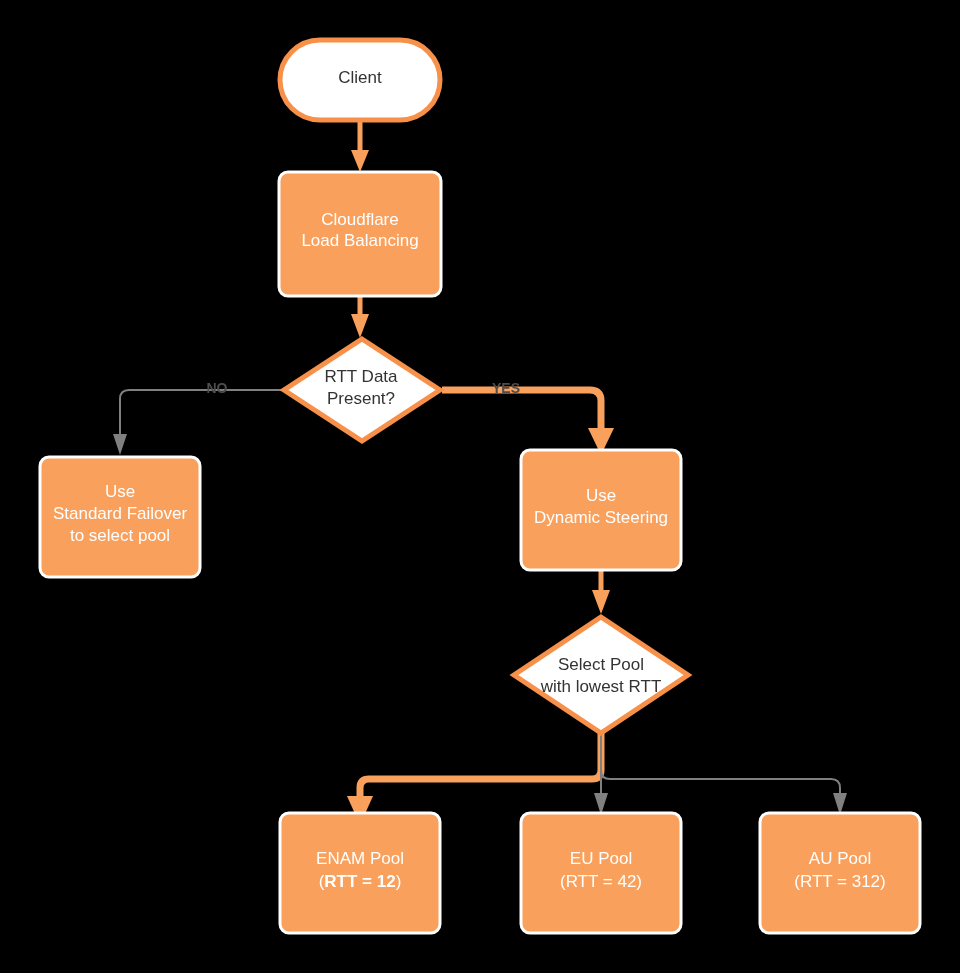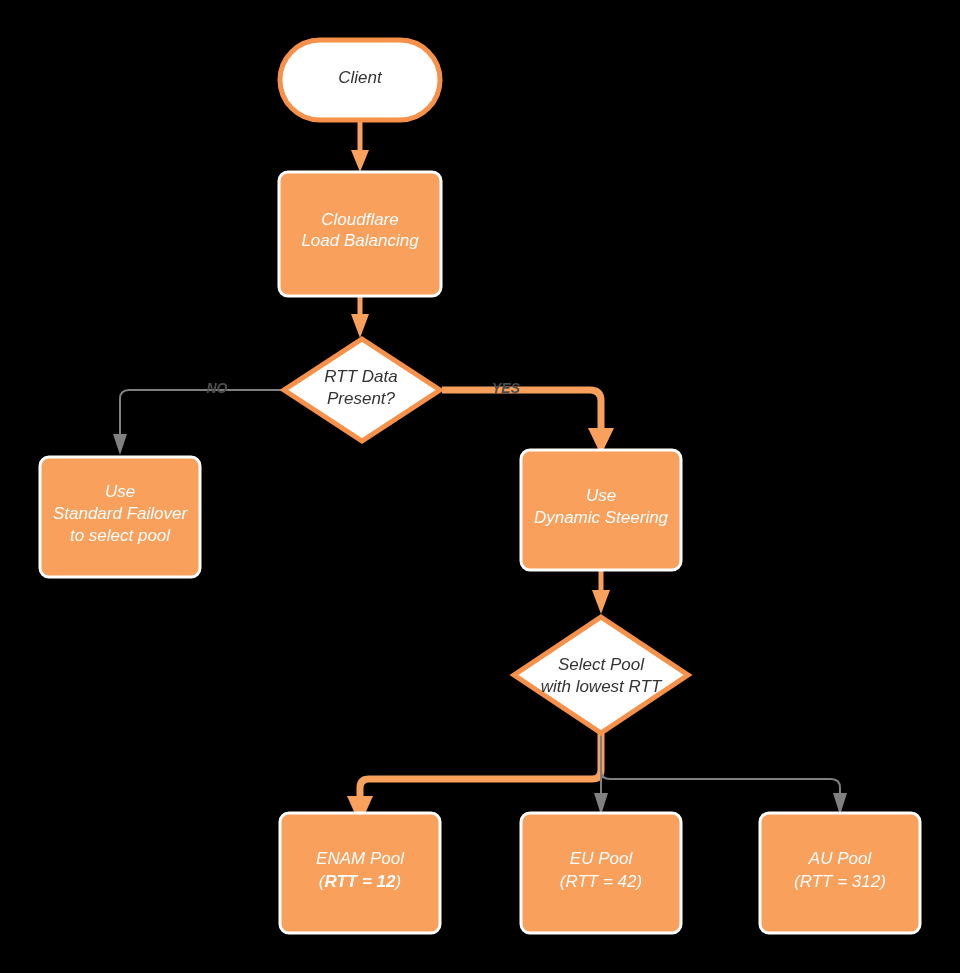--- a/index.html
+++ b/index.html
@@ -7,21 +7,20 @@
     padding: 0;
     background: #000000;
   }
   #canvas {
     position: relative;
     width: 960px;
     height: 973px;
     background: #000000;
     overflow: hidden;
     font-family: "Liberation Sans", sans-serif;
-    font-style: italic;
   }
   svg#flow {
     position: absolute;
     top: 0;
     left: 0;
     width: 960px;
     height: 973px;
     display: block;
   }
   .node-fill    { fill: #F9A05C; }

